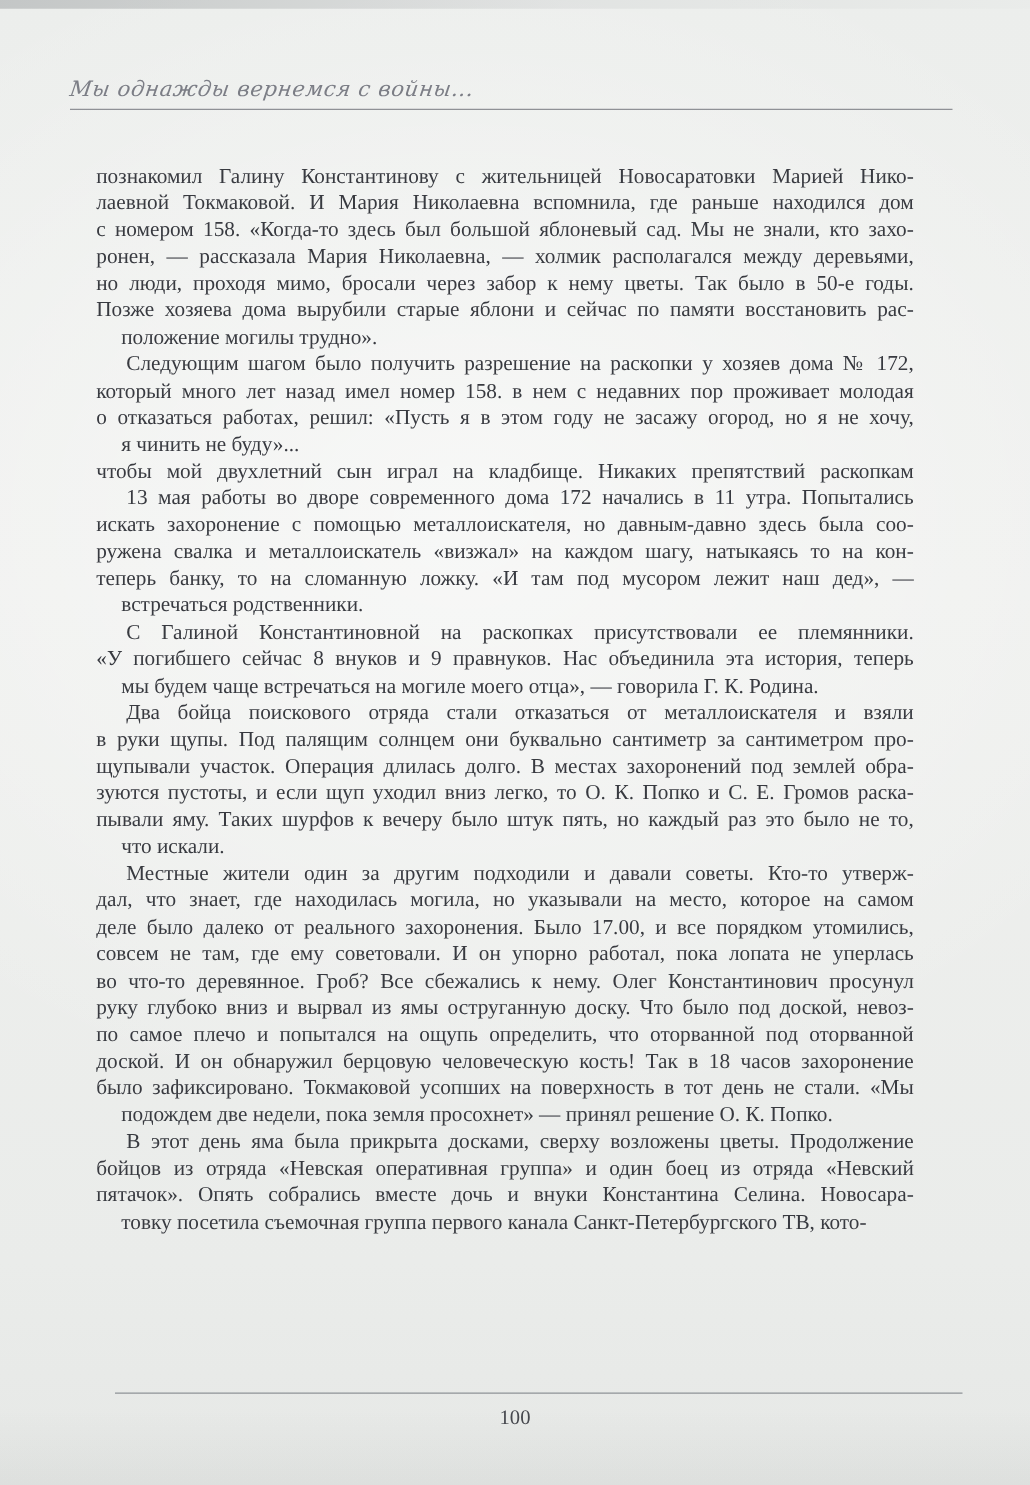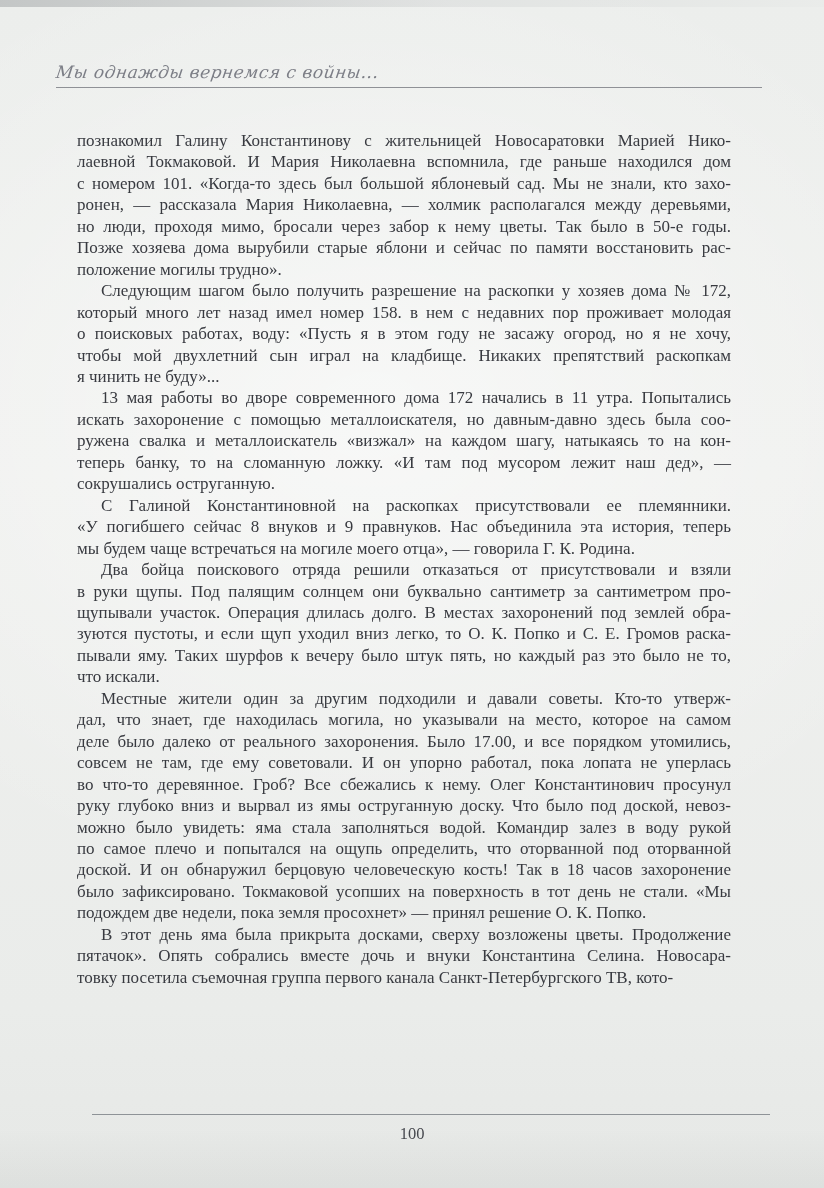--- a/index.html
+++ b/index.html
@@ -57,20 +57,21 @@
     line-height: 21.45px;
     color: #383a40;
   }
   .line {
     text-align: justify;
     text-align-last: justify;
     white-space: normal;
   }
   .line.last {
     text-align-last: left;
+    margin-left: 20px;
   }
   .line.indent {
     text-indent: 24px;
   }
   .footer-rule {
     position: absolute;
     left: 92px;
     top: 1114px;
     width: 678px;
     height: 1px;
@@ -93,56 +94,56 @@
 <div class="page">
   <div class="scan-edge-top"></div>
 
   <div class="running-head">
     <span class="script">Мы однажды вернемся с войны...</span>
   </div>
 
   <div class="body-text">
       <div class="line">познакомил Галину Константинову с жительницей Новосаратовки Марией Нико-</div>
       <div class="line">лаевной Токмаковой. И Мария Николаевна вспомнила, где раньше находился дом</div>
-      <div class="line">с номером 101. «Когда-то здесь был большой яблоневый сад. Мы не знали, кто захо-</div>
+      <div class="line">с номером 158. «Когда-то здесь был большой яблоневый сад. Мы не знали, кто захо-</div>
       <div class="line">ронен, — рассказала Мария Николаевна, — холмик располагался между деревьями,</div>
       <div class="line">но люди, проходя мимо, бросали через забор к нему цветы. Так было в 50-е годы.</div>
       <div class="line">Позже хозяева дома вырубили старые яблони и сейчас по памяти восстановить рас-</div>
       <div class="line last">положение могилы трудно».</div>
       <div class="line indent">Следующим шагом было получить разрешение на раскопки у хозяев дома № 172,</div>
       <div class="line">который много лет назад имел номер 158. в нем с недавних пор проживает молодая</div>
-      <div class="line">о поисковых работах, воду: «Пусть я в этом году не засажу огород, но я не хочу,</div>
+      <div class="line">о отказаться работах, решил: «Пусть я в этом году не засажу огород, но я не хочу,</div>
+      <div class="line last">я чинить не буду»...</div>
       <div class="line">чтобы мой двухлетний сын играл на кладбище. Никаких препятствий раскопкам</div>
-      <div class="line last">я чинить не буду»...</div>
       <div class="line indent">13 мая работы во дворе современного дома 172 начались в 11 утра. Попытались</div>
       <div class="line">искать захоронение с помощью металлоискателя, но давным-давно здесь была соо-</div>
       <div class="line">ружена свалка и металлоискатель «визжал» на каждом шагу, натыкаясь то на кон-</div>
       <div class="line">теперь банку, то на сломанную ложку. «И там под мусором лежит наш дед», —</div>
-      <div class="line last">сокрушались оструганную.</div>
+      <div class="line last">встречаться родственники.</div>
       <div class="line indent">С Галиной Константиновной на раскопках присутствовали ее племянники.</div>
       <div class="line">«У погибшего сейчас 8 внуков и 9 правнуков. Нас объединила эта история, теперь</div>
       <div class="line last">мы будем чаще встречаться на могиле моего отца», — говорила Г. К. Родина.</div>
-      <div class="line indent">Два бойца поискового отряда решили отказаться от присутствовали и взяли</div>
+      <div class="line indent">Два бойца поискового отряда стали отказаться от металлоискателя и взяли</div>
       <div class="line">в руки щупы. Под палящим солнцем они буквально сантиметр за сантиметром про-</div>
       <div class="line">щупывали участок. Операция длилась долго. В местах захоронений под землей обра-</div>
       <div class="line">зуются пустоты, и если щуп уходил вниз легко, то О. К. Попко и С. Е. Громов раска-</div>
       <div class="line">пывали яму. Таких шурфов к вечеру было штук пять, но каждый раз это было не то,</div>
       <div class="line last">что искали.</div>
       <div class="line indent">Местные жители один за другим подходили и давали советы. Кто-то утверж-</div>
       <div class="line">дал, что знает, где находилась могила, но указывали на место, которое на самом</div>
       <div class="line">деле было далеко от реального захоронения. Было 17.00, и все порядком утомились,</div>
       <div class="line">совсем не там, где ему советовали. И он упорно работал, пока лопата не уперлась</div>
       <div class="line">во что-то деревянное. Гроб? Все сбежались к нему. Олег Константинович просунул</div>
       <div class="line">руку глубоко вниз и вырвал из ямы оструганную доску. Что было под доской, невоз-</div>
-      <div class="line">можно было увидеть: яма стала заполняться водой. Командир залез в воду рукой</div>
       <div class="line">по самое плечо и попытался на ощупь определить, что оторванной под оторванной</div>
       <div class="line">доской. И он обнаружил берцовую человеческую кость! Так в 18 часов захоронение</div>
       <div class="line">было зафиксировано. Токмаковой усопших на поверхность в тот день не стали. «Мы</div>
       <div class="line last">подождем две недели, пока земля просохнет» — принял решение О. К. Попко.</div>
       <div class="line indent">В этот день яма была прикрыта досками, сверху возложены цветы. Продолжение</div>
+      <div class="line">бойцов из отряда «Невская оперативная группа» и один боец из отряда «Невский</div>
       <div class="line">пятачок». Опять собрались вместе дочь и внуки Константина Селина. Новосара-</div>
       <div class="line last">товку посетила съемочная группа первого канала Санкт-Петербургского ТВ, кото-</div>
     </div>
 
   <div class="footer-rule"></div>
   <div class="page-number">100</div>
 
   <div class="scan-shade-bottom"></div>
 </div>
 

